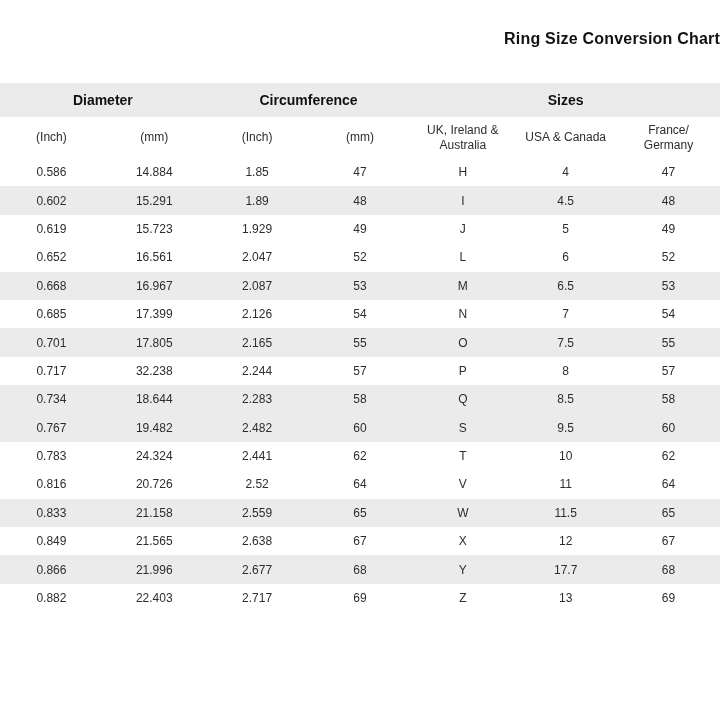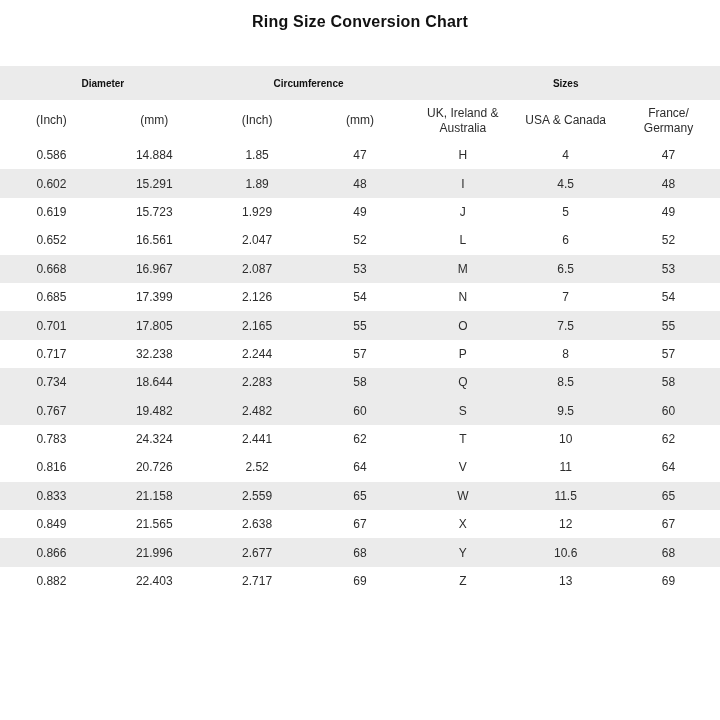--- a/index.html
+++ b/index.html
@@ -15,24 +15,24 @@
     background:#ffffff;
     font-family:"Liberation Sans", sans-serif;
     -webkit-font-smoothing:antialiased;
   }
   .page{
     width:720px;
     height:720px;
     overflow:hidden;
   }
   .chart-title{
-    padding-top:13px;
+    padding-top:30px;
     height:18px;
     line-height:18px;
-    text-align:center;
+    text-align:right;
     font-size:16px;
     font-weight:bold;
     color:var(--heading);
     letter-spacing:0.2px;
   }
   table.ring-table{
     width:720px;
     margin-top:35px;
     border-collapse:collapse;
     table-layout:fixed;
@@ -40,21 +40,21 @@
   table.ring-table th,
   table.ring-table td{
     padding:0;
     text-align:center;
     vertical-align:middle;
     overflow:hidden;
   }
   tr.group-row th{
     height:34px;
     background:var(--stripe);
-    font-size:10px;
+    font-size:14px;
     font-weight:bold;
     color:var(--heading);
   }
   tr.subheader-row th{
     height:41px;
     background:#ffffff;
     font-size:12px;
     font-weight:normal;
     color:var(--text);
     line-height:15px;
@@ -221,21 +221,21 @@
           <td>X</td>
           <td>12</td>
           <td>67</td>
         </tr>
         <tr class="stripe">
           <td>0.866</td>
           <td>21.996</td>
           <td>2.677</td>
           <td>68</td>
           <td>Y</td>
-          <td>10.6</td>
+          <td>17.7</td>
           <td>68</td>
         </tr>
         <tr>
           <td>0.882</td>
           <td>22.403</td>
           <td>2.717</td>
           <td>69</td>
           <td>Z</td>
           <td>13</td>
           <td>69</td>

